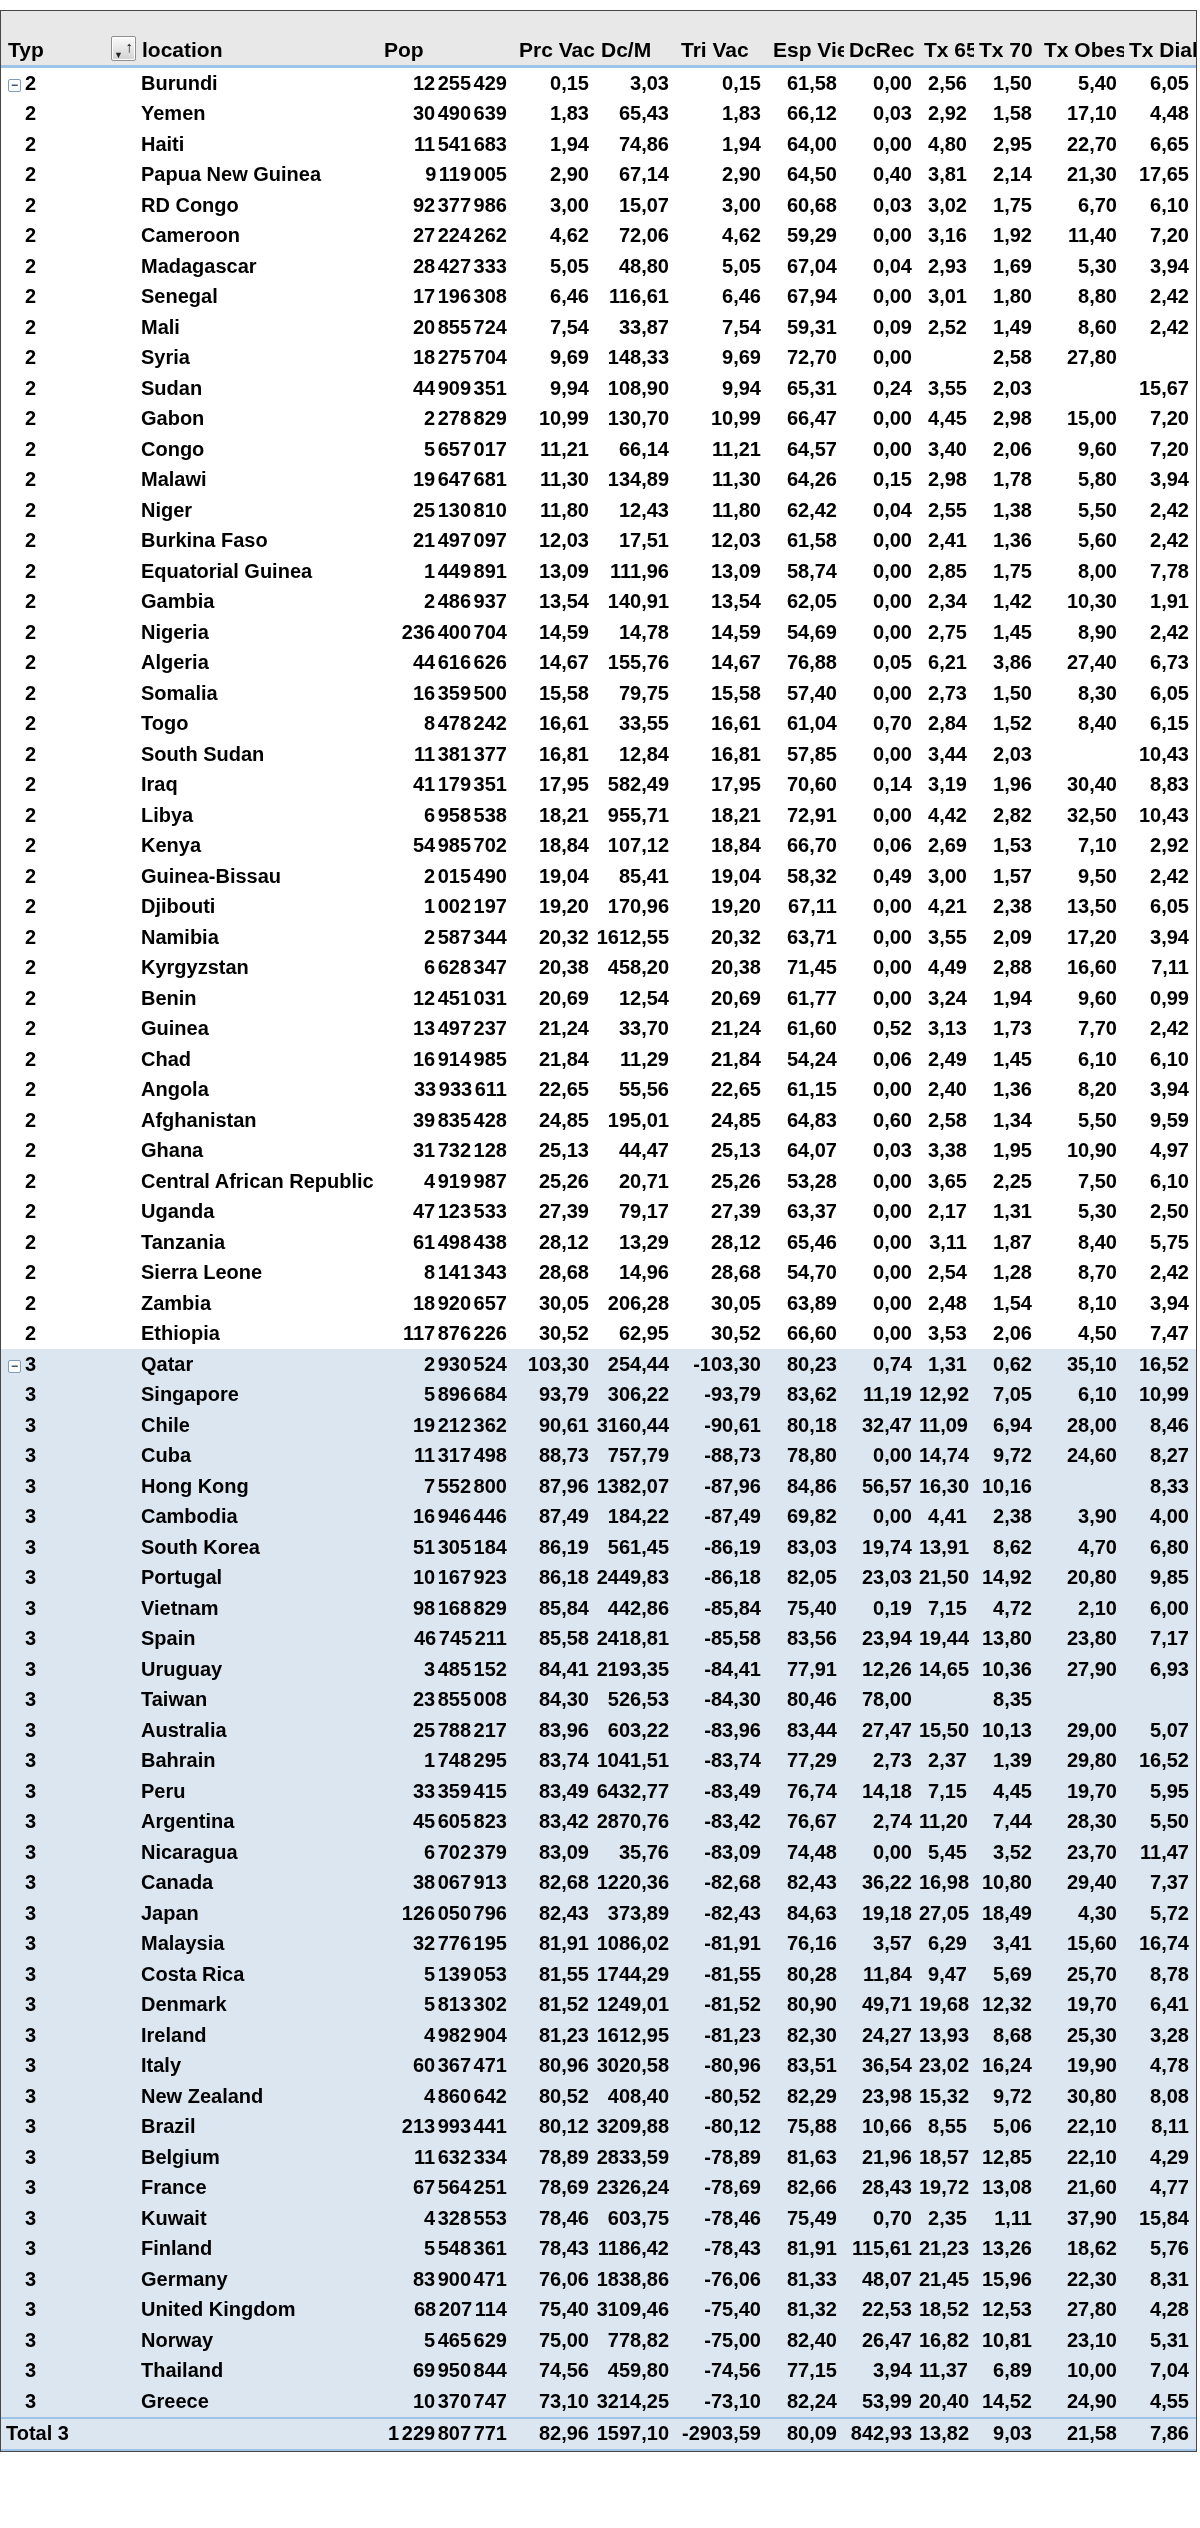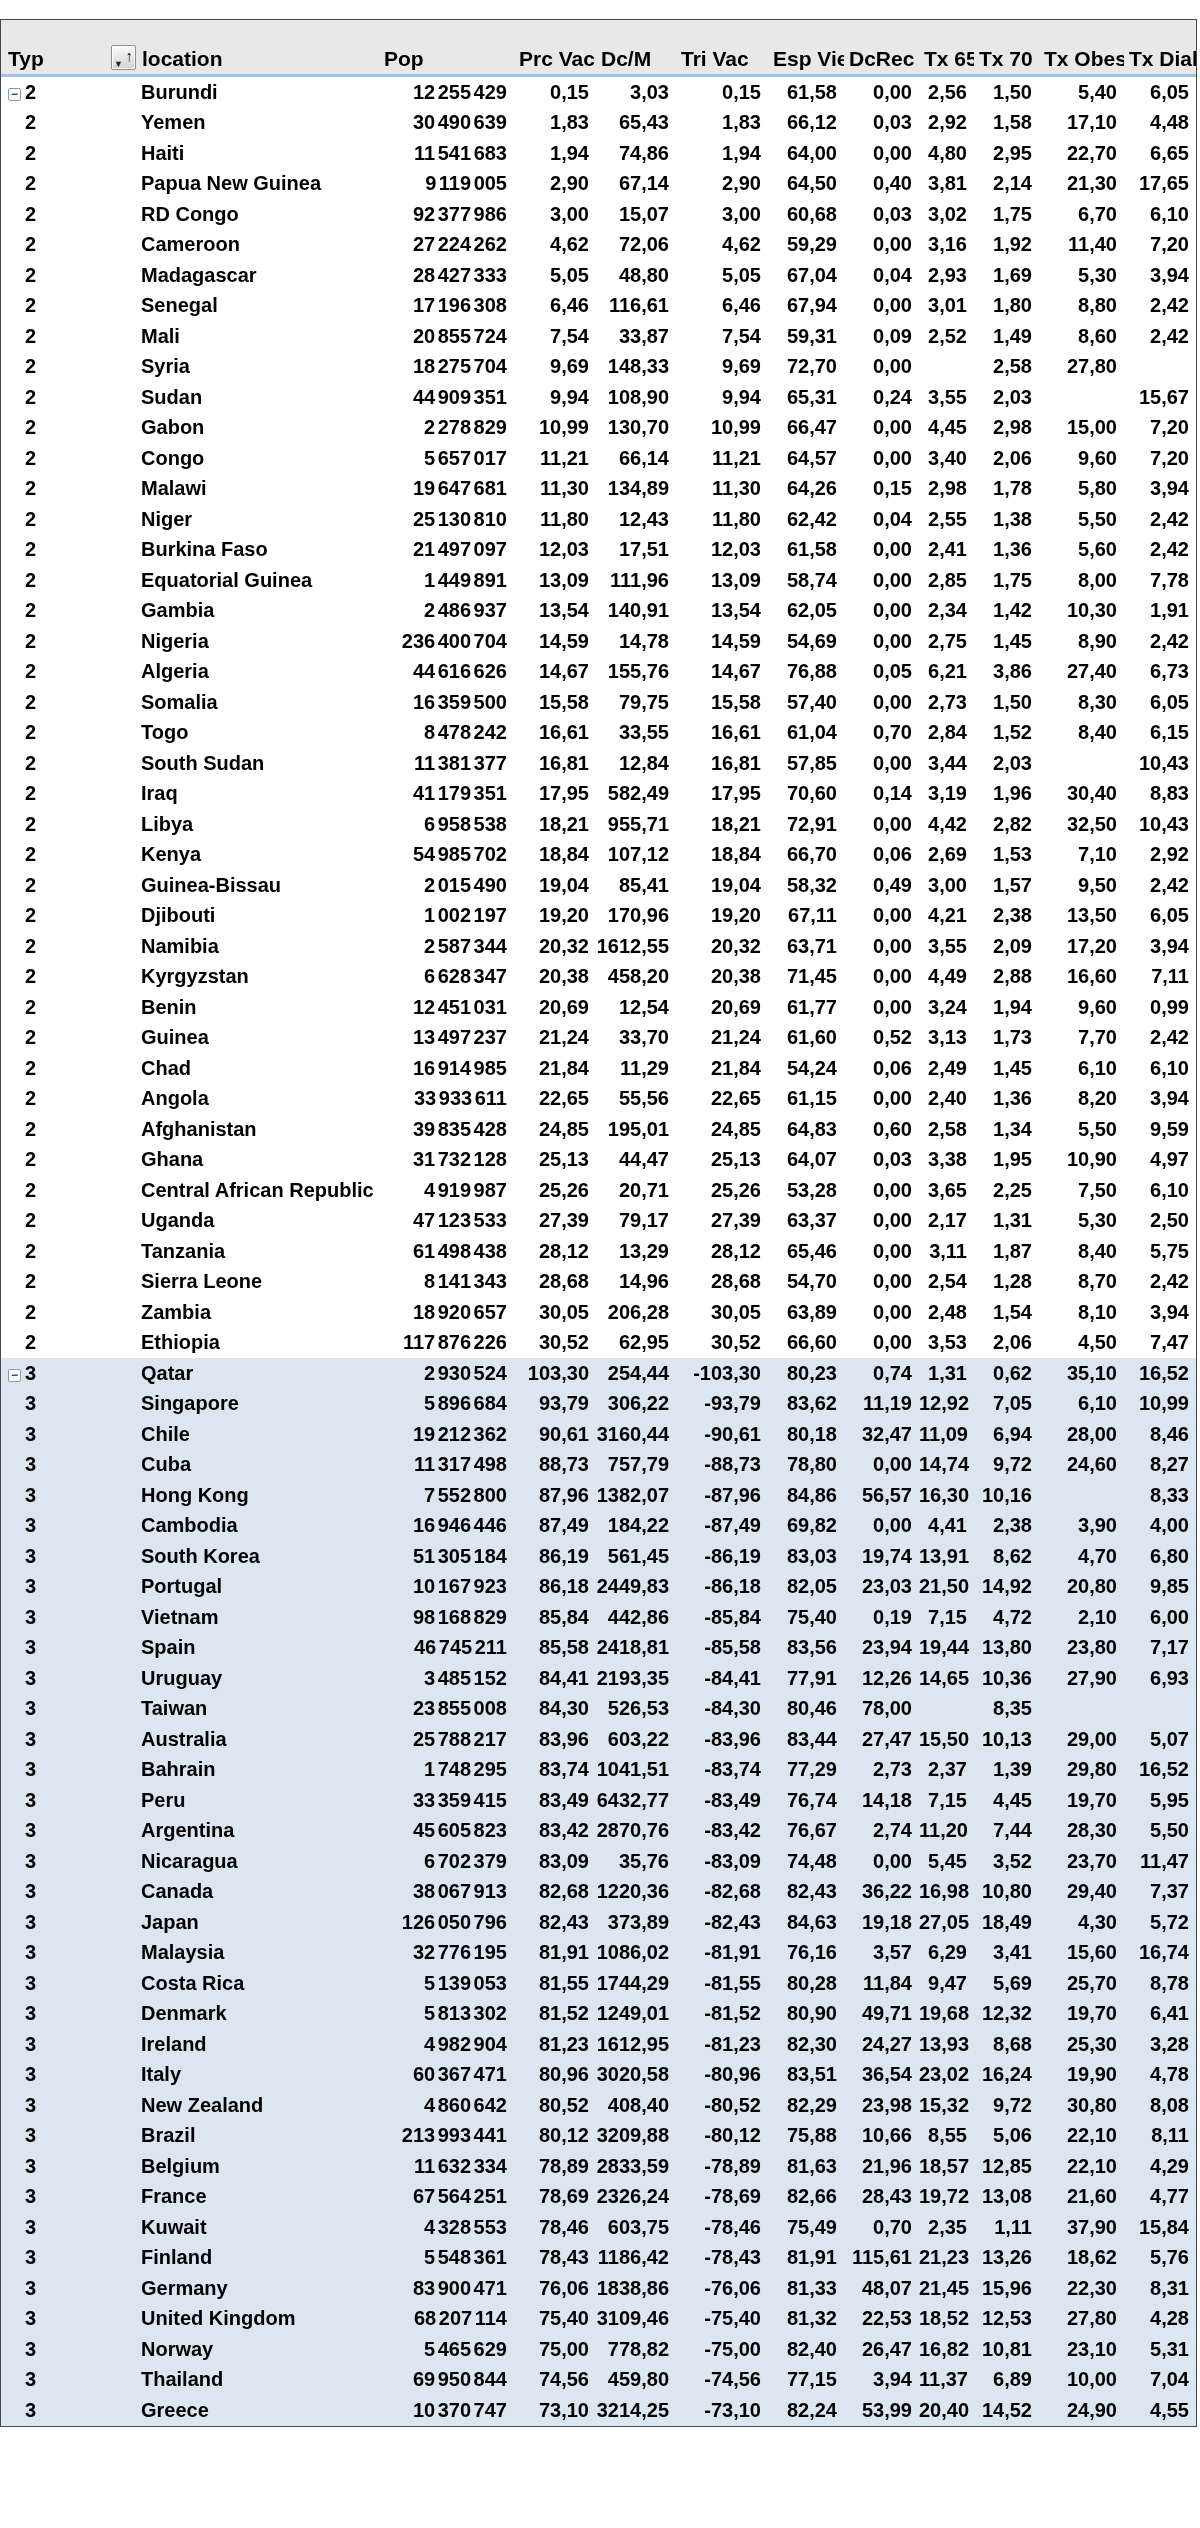--- a/index.html
+++ b/index.html
@@ -5,21 +5,21 @@
   :root{
     --blue:#9dc3e6;
     --g3bg:#dce6f1;
     --totbg:#e8e8e8;
     --grandbg:#efefef;
     --headbg:#e8e8e8;
     --outer:#474747;
   }
   html,body{margin:0;padding:0;background:#ffffff;}
   body{width:1200px;font-family:"Liberation Sans","DejaVu Sans",sans-serif;color:#000;}
-  .sheet{margin-top:19px;width:1195px;border:1px solid var(--outer);background:#fff;}
+  .sheet{margin-top:10px;width:1195px;border:1px solid var(--outer);background:#fff;}
   table{border-collapse:collapse;table-layout:fixed;width:1195px;}
   col.c-typ{width:108px}
   col.c-loc{width:270px}
   col.c-pop{width:135px}
   col.c-prc{width:82px}
   col.c-dcm{width:80px}
   col.c-tri{width:92px}
   col.c-esp{width:76px}
   col.c-dcr{width:75px}
   col.c-t65{width:55px}
@@ -1189,15 +1189,28 @@
           <td class="num">73,10</td>
           <td class="num">3214,25</td>
           <td class="num">-73,10</td>
           <td class="num">82,24</td>
           <td class="num">53,99</td>
           <td class="num">20,40</td>
           <td class="num">14,52</td>
           <td class="num">24,90</td>
           <td class="num">4,55</td>
         </tr>
+        <tr class="total3">
+          <td class="total-label" colspan="2">Total 3</td>
+          <td class="num">1 229 807 771</td>
+          <td class="num">82,96</td>
+          <td class="num">1597,10</td>
+          <td class="num">-2903,59</td>
+          <td class="num">80,09</td>
+          <td class="num">842,93</td>
+          <td class="num">13,82</td>
+          <td class="num">9,03</td>
+          <td class="num">21,58</td>
+          <td class="num">7,86</td>
+        </tr>
       </tbody>
   </table>
 </div>
 
 </body></html>

